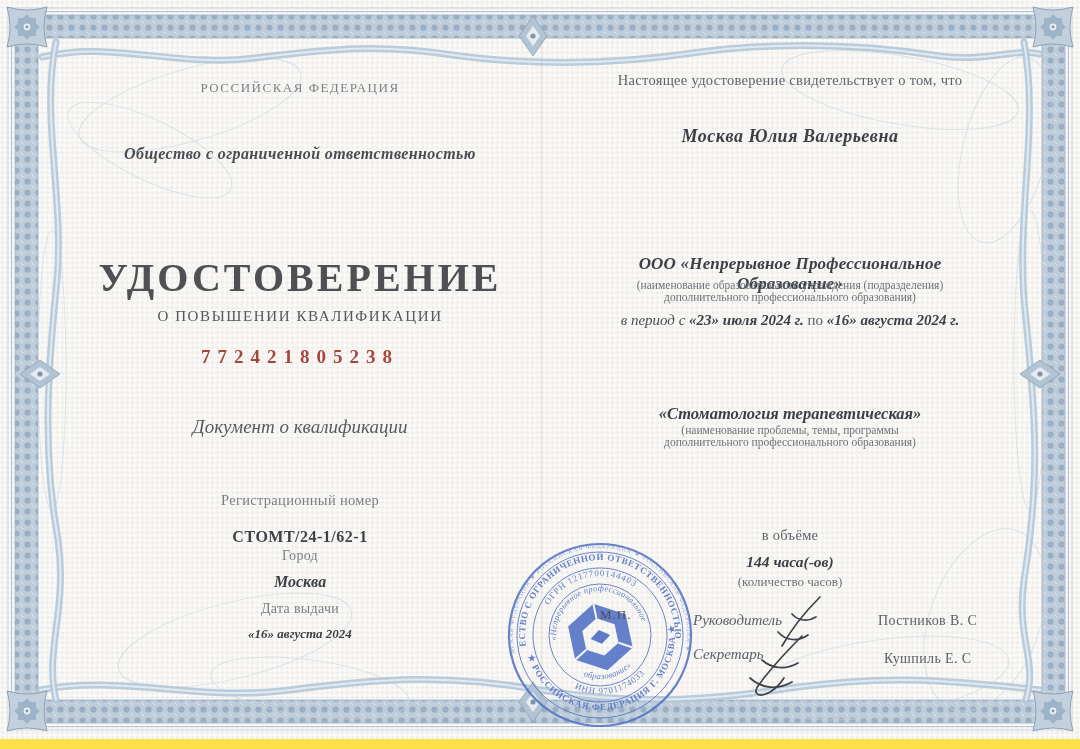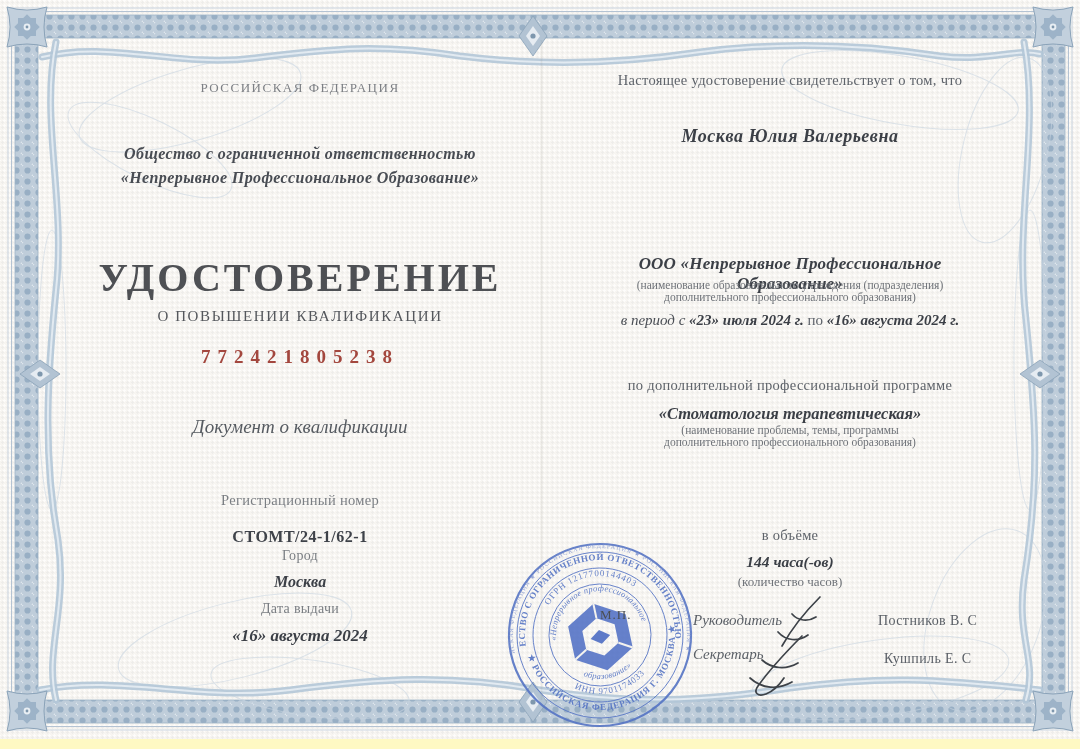--- a/index.html
+++ b/index.html
@@ -1,16 +1,16 @@
 <!DOCTYPE html>
 <html><head>
 <meta charset="utf-8">
 <style>
   html,body{margin:0;padding:0;background:#fff;}
-  .stage{position:relative;width:1080px;height:749px;background:#fef9c3;overflow:hidden;
+  .stage{position:relative;width:1080px;height:749px;background:#fde047;overflow:hidden;
          font-family:"Liberation Serif","DejaVu Serif",serif;}
   .paper{position:absolute;left:0;top:0;width:1080px;height:739px;
          background-color:#f7f5f1;
          background-image:
            radial-gradient(rgba(180,186,192,.13) 1px, transparent 1.2px),
            radial-gradient(rgba(255,255,255,.7) 1px, transparent 1.2px);
          background-size:5px 5px,5px 5px;background-position:0 0,2px 3px;}
   .fold{position:absolute;left:540px;top:40px;width:3px;height:660px;
         background:linear-gradient(to right,rgba(0,0,0,0),rgba(120,115,105,.10),rgba(0,0,0,0));}
   .deco{position:absolute;left:0;top:0;}
@@ -21,21 +21,21 @@
   .country{font-size:13px;letter-spacing:1.5px;color:#7c7f84;}
   .orgline{font-size:16px;font-weight:700;font-style:italic;color:#484c53;letter-spacing:.4px;}
   .doctitle{font-size:40px;font-weight:600;letter-spacing:3px;color:#4e5054;}
   .docsub{font-size:15px;letter-spacing:1.6px;color:#54575c;}
   .docnum{font-size:19px;font-weight:700;letter-spacing:7px;color:#a3473e;}
   .dockind{font-size:19px;font-style:italic;color:#565b61;}
   .smlabel{font-size:14px;color:#7a7e83;letter-spacing:.3px;}
   .regnum{font-size:16px;font-weight:700;color:#3e4249;letter-spacing:.5px;}
   .bolditalic{font-weight:700;font-style:italic;color:#3b3f46;}
   .city{font-size:16px;}
-  .datev{font-size:17px;}
+  .datev{font-size:13px;}
   .plain{font-size:14.5px;color:#5e636a;letter-spacing:.3px;}
   .holder{font-size:18px;letter-spacing:.5px;}
   .inst{font-size:17px;letter-spacing:.2px;}
   .note{font-size:11.5px;color:#6e7278;line-height:1.08;}
   .period{font-size:15px;font-style:italic;color:#4a4e55;}
   .period b{font-weight:700;color:#3b3f46;}
   .period .mid{font-style:normal;color:#5e636a;}
   .prog{font-size:16.5px;}
   .hours{font-size:15.5px;}
   .hoursnote{font-size:13px;color:#6e7278;}
@@ -143,21 +143,20 @@
         <path d="M0,-7 L10,0 L0,7 L-10,0 Z" fill="#e6ecf2"></path>
           <circle r="2.6" fill="#7e97ad"></circle>
       </g>
     </g>
   </svg>
 
   <div class="fold"></div>
 
   <div class="abs ctr lcol country" style="top:80px">РОССИЙСКАЯ ФЕДЕРАЦИЯ</div>
   <div class="abs ctr lcol orgline" style="top:145px">Общество с ограниченной ответственностью</div>
-  <div class="abs ctr lcol orgline" style="top:169px">«Непрерывное Профессиональное Образование»</div>
   <div class="abs ctr lcol doctitle" style="top:254px">УДОСТОВЕРЕНИЕ</div>
   <div class="abs ctr lcol docsub" style="top:308px">О ПОВЫШЕНИИ КВАЛИФИКАЦИИ</div>
   <div class="abs ctr lcol docnum" style="top:346px">772421805238</div>
   <div class="abs ctr lcol dockind" style="top:416px">Документ о квалификации</div>
   <div class="abs ctr lcol smlabel" style="top:492px;font-size:14.5px">Регистрационный номер</div>
   <div class="abs ctr lcol regnum" style="top:528px">СТОМТ/24-1/62-1</div>
   <div class="abs ctr lcol smlabel" style="top:548px">Город</div>
   <div class="abs ctr lcol bolditalic city" style="top:573px">Москва</div>
   <div class="abs ctr lcol smlabel" style="top:601px">Дата выдачи</div>
   <div class="abs ctr lcol bolditalic datev" style="top:626px">«16» августа 2024</div>
@@ -166,21 +165,20 @@
   <div class="abs ctr rcol bolditalic holder" style="top:126px">Москва Юлия Валерьевна</div>
   <div class="abs ctr rcol bolditalic inst" style="top:254px">ООО «Непрерывное Профессиональное Образование»</div>
   <div class="abs ctr rcol note" style="top:279px">(наименование образовательного учреждения (подразделения)</div>
   <div class="abs ctr rcol note" style="top:291px">дополнительного профессионального образования)</div>
   <div class="abs ctr rcol period" style="top:312px">
     <span>в период с</span>
     <b>«23» июля 2024 г.</b>
     <span class="mid">по</span>
     <b>«16» августа 2024 г.</b>
   </div>
-  <div class="abs ctr rcol plain" style="top:377px">по дополнительной профессиональной программе</div>
   <div class="abs ctr rcol bolditalic prog" style="top:404px">«Стоматология терапевтическая»</div>
   <div class="abs ctr rcol note" style="top:424px">(наименование проблемы, темы, программы</div>
   <div class="abs ctr rcol note" style="top:436px">дополнительного профессионального образования)</div>
   <div class="abs ctr rcol plain" style="top:527px">в объёме</div>
   <div class="abs ctr rcol bolditalic hours" style="top:553px">144 часа(-ов)</div>
   <div class="abs ctr rcol hoursnote" style="top:574px">(количество часов)</div>
 
   <div class="abs siglabel" style="left:693px;top:612px">Руководитель</div>
   <div class="abs signame" style="left:878px;top:613px">Постников В. С</div>
   <div class="abs siglabel" style="left:693px;top:646px">Секретарь</div>

